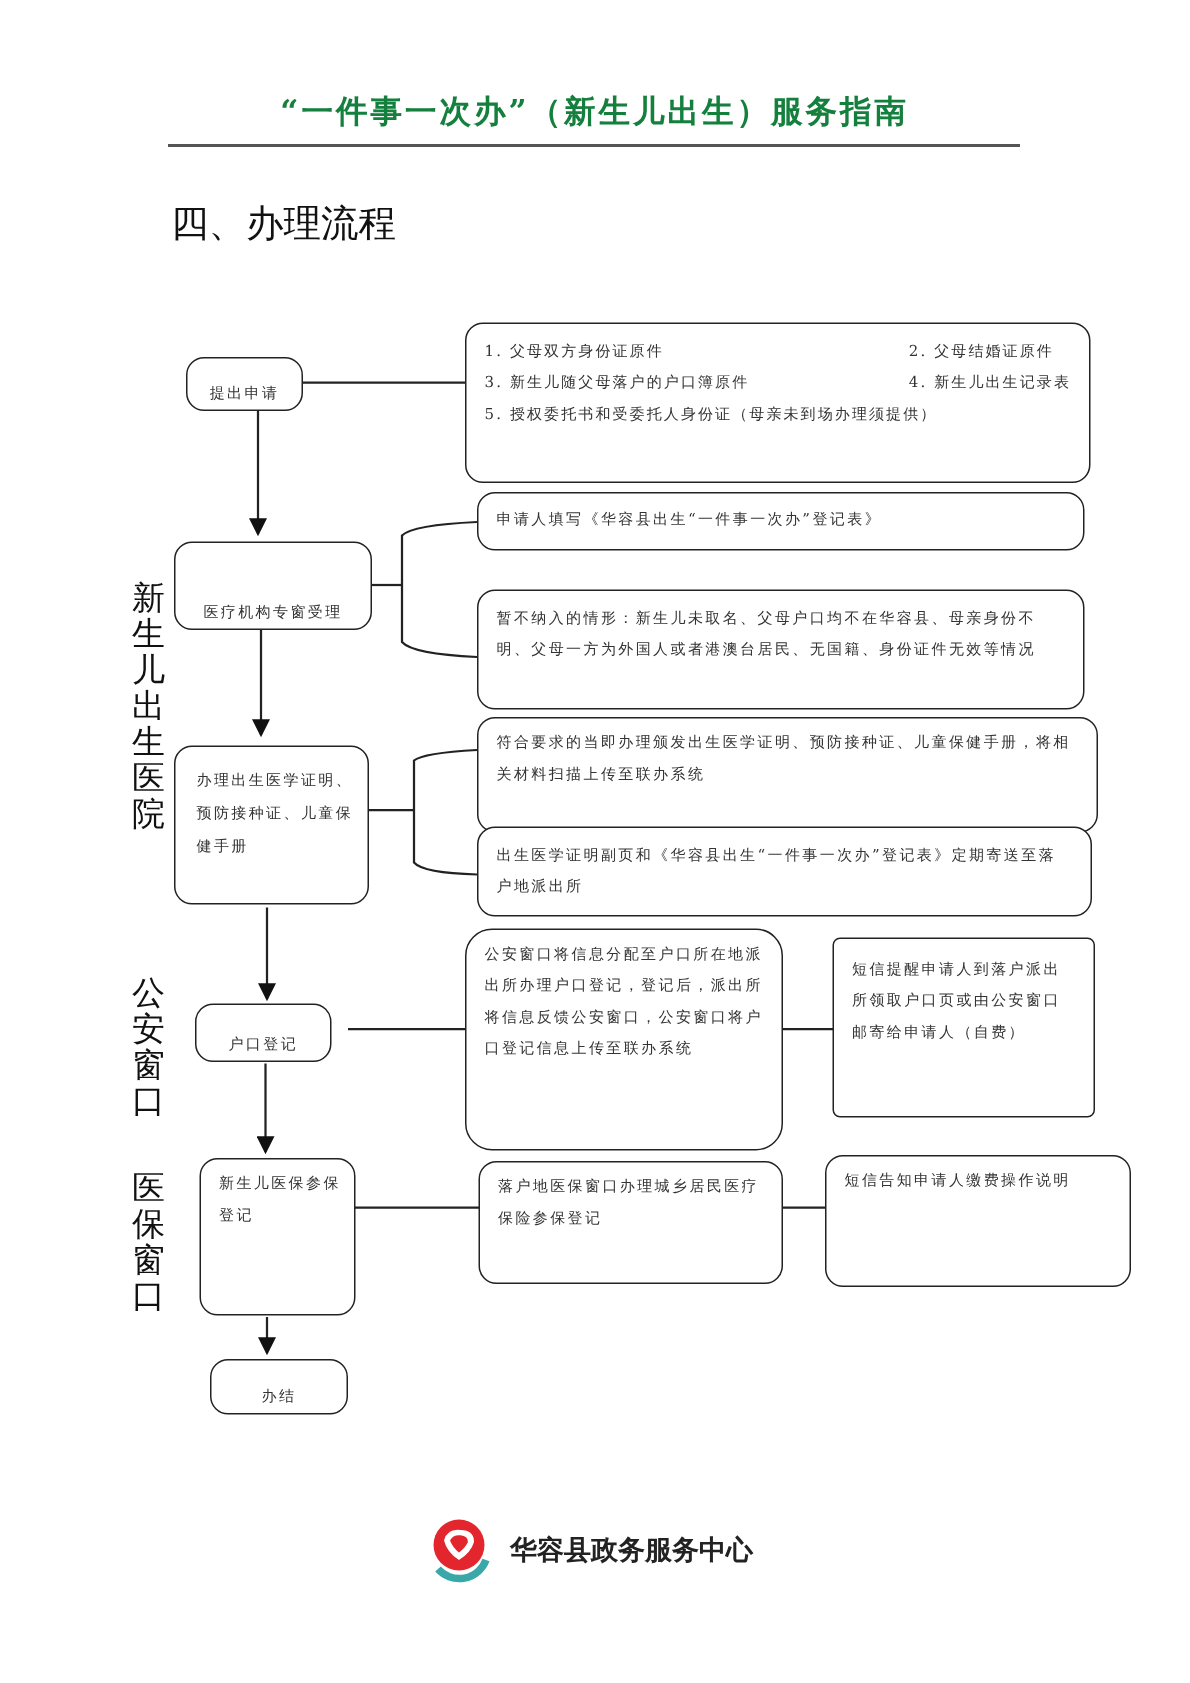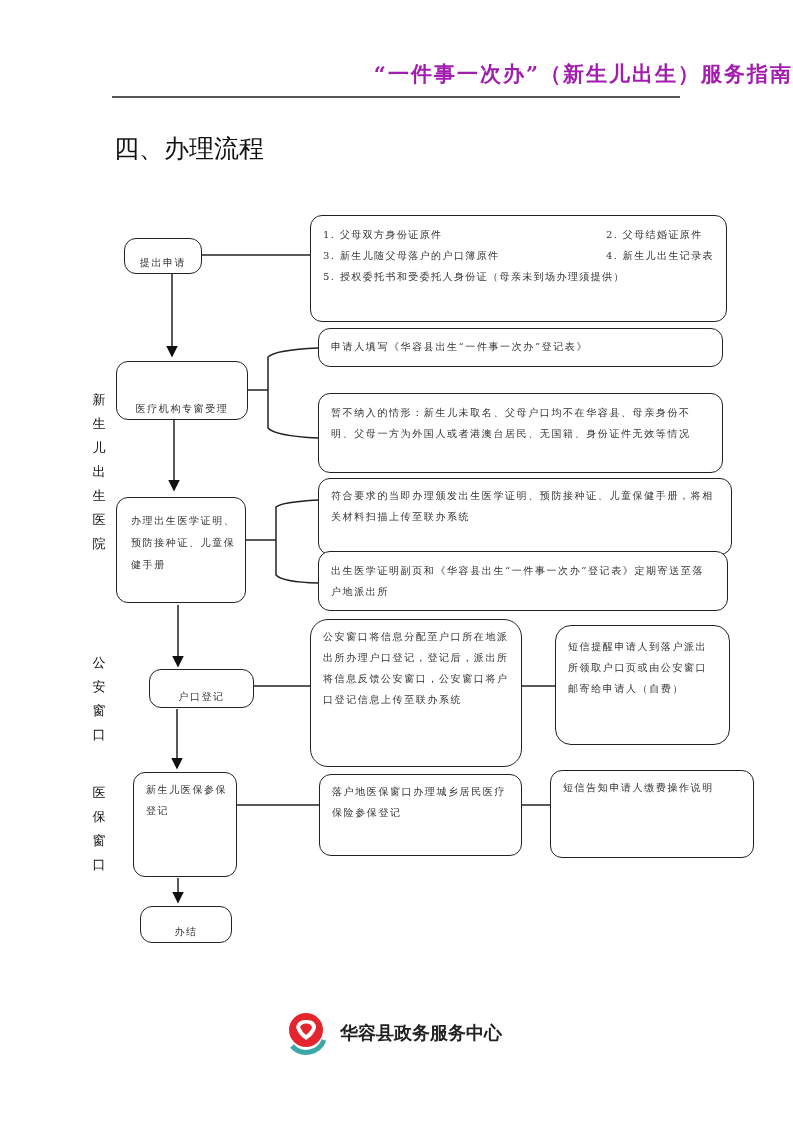--- a/index.html
+++ b/index.html
@@ -1,28 +1,28 @@
 <!DOCTYPE html>
 <html><head>
   <meta charset="utf-8">
   <style>
     html, body { margin:0; padding:0; background:#fff; }
     body { width:793px; height:1122px; position:relative; overflow:hidden;
            font-family:"DejaVu Serif", "Liberation Serif", serif; color:#222; }
-    .header-title { position:absolute; left:0; width:793px; top:60px; text-align:right;
-                    font-size:21px; font-weight:bold; letter-spacing:2px; color:#a21caf; }
+    .header-title { position:absolute; left:0; width:793px; top:60px; text-align:center;
+                    font-size:21px; font-weight:bold; letter-spacing:2px; color:#15803d; }
     .header-rule { position:absolute; left:112px; top:96px; width:568px; height:2px; background:#555; }
     .section-title { position:absolute; left:114px; top:132px; font-family:"DejaVu Sans","Liberation Sans",sans-serif;
                      font-size:25px; color:#111; }
     .box { position:absolute; border:1.6px solid #222; border-radius:12px; background:#fff;
            box-sizing:border-box; font-size:10px; line-height:21px; color:#333; letter-spacing:1.6px; }
     .box.center { display:flex; align-items:flex-end; justify-content:center; text-align:center; }
     .box.pad { padding:6px 10px; }
-    .side { position:absolute; font-family:"DejaVu Sans","Liberation Sans",sans-serif; font-size:13px;
-            color:#111; width:22px; line-height:24px; text-align:center; word-break:break-all; }
+    .side { position:absolute; font-family:"DejaVu Sans","Liberation Sans",sans-serif; font-size:22px;
+            color:#111; width:22px; line-height:24px; text-align:right; word-break:break-all; }
     svg.lines { position:absolute; left:0; top:0; width:793px; height:1122px; pointer-events:none; }
     .footer { position:absolute; left:284px; top:1010px; display:flex; align-items:center; }
     .footer-text { font-family:"DejaVu Sans","Liberation Sans",sans-serif; font-size:18px; color:#222; margin-left:10px; font-weight:bold; }
     .req-grid { display:grid; grid-template-columns: 1fr auto; column-gap:4px; }
   </style>
 </head>
 <body>
 
 <div class="header-title">“一件事一次办”（新生儿出生）服务指南</div>
 <div class="header-rule"></div>
@@ -64,21 +64,21 @@
 
 <div class="box center" style="left:124px; top:238px; width:78px; height:36px;">
   <span>提出申请</span>
 </div>
 <div class="box center" style="left:116px; top:361px; width:132px; height:59px; padding:0 18px;">
   <span>医疗机构专窗受理</span>
 </div>
 <div class="box" style="left:116px; top:497px; width:130px; height:106px; padding:12px 8px 0 14px; line-height:22px;">
   <span>办理出生医学证明、预防接种证、儿童保健手册</span>
 </div>
-<div class="box center" style="left:130px; top:669px; width:105px; height:39px;margin-left:19px;">
+<div class="box center" style="left:130px; top:669px; width:91px; height:39px;">
   <span>户口登记</span>
 </div>
 <div class="box" style="left:133px; top:772px; width:104px; height:105px; padding:6px 8px 0 12px; line-height:21px;">
   <span>新生儿医保参保登记</span>
 </div>
 <div class="box center" style="left:140px; top:906px; width:92px; height:37px;">
   <span>办结</span>
 </div>
 
 <div class="box pad" style="left:310px; top:215px; width:417px; height:107px; padding:8px 12px; line-height:21px; letter-spacing:1.4px;">
@@ -101,21 +101,21 @@
 <div class="box pad" style="left:318px; top:478px; width:414px; height:77px; padding:6px 12px;">
   <span>符合要求的当即办理颁发出生医学证明、预防接种证、儿童保健手册，将相关材料扫描上传至联办系统</span>
 </div>
 <div class="box pad" style="left:318px; top:551px; width:410px; height:60px; padding:8px 12px;">
   <span>出生医学证明副页和《华容县出生“一件事一次办”登记表》定期寄送至落户地派出所</span>
 </div>
 
 <div class="box pad" style="left:310px; top:619px; width:212px; height:148px; border-radius:18px; padding:6px 12px; line-height:21px;">
   <span>公安窗口将信息分配至户口所在地派出所办理户口登记，登记后，派出所将信息反馈公安窗口，公安窗口将户口登记信息上传至联办系统</span>
 </div>
-<div class="box pad" style="left:555px; top:625px; width:175px; height:120px; border-radius:16px; padding:10px 12px; line-height:21px;">
+<div class="box pad" style="left:555px; top:625px; width:175px; height:120px; border-radius:5px; padding:10px 12px; line-height:21px;">
   <span>短信提醒申请人到落户派出所领取户口页或由公安窗口邮寄给申请人（自费）</span>
 </div>
 
 <div class="box pad" style="left:319px; top:774px; width:203px; height:82px; padding:6px 12px;">
   <span>落户地医保窗口办理城乡居民医疗保险参保登记</span>
 </div>
 <div class="box pad" style="left:550px; top:770px; width:204px; height:88px; padding:6px 12px;">
   <span>短信告知申请人缴费操作说明</span>
 </div>
 

